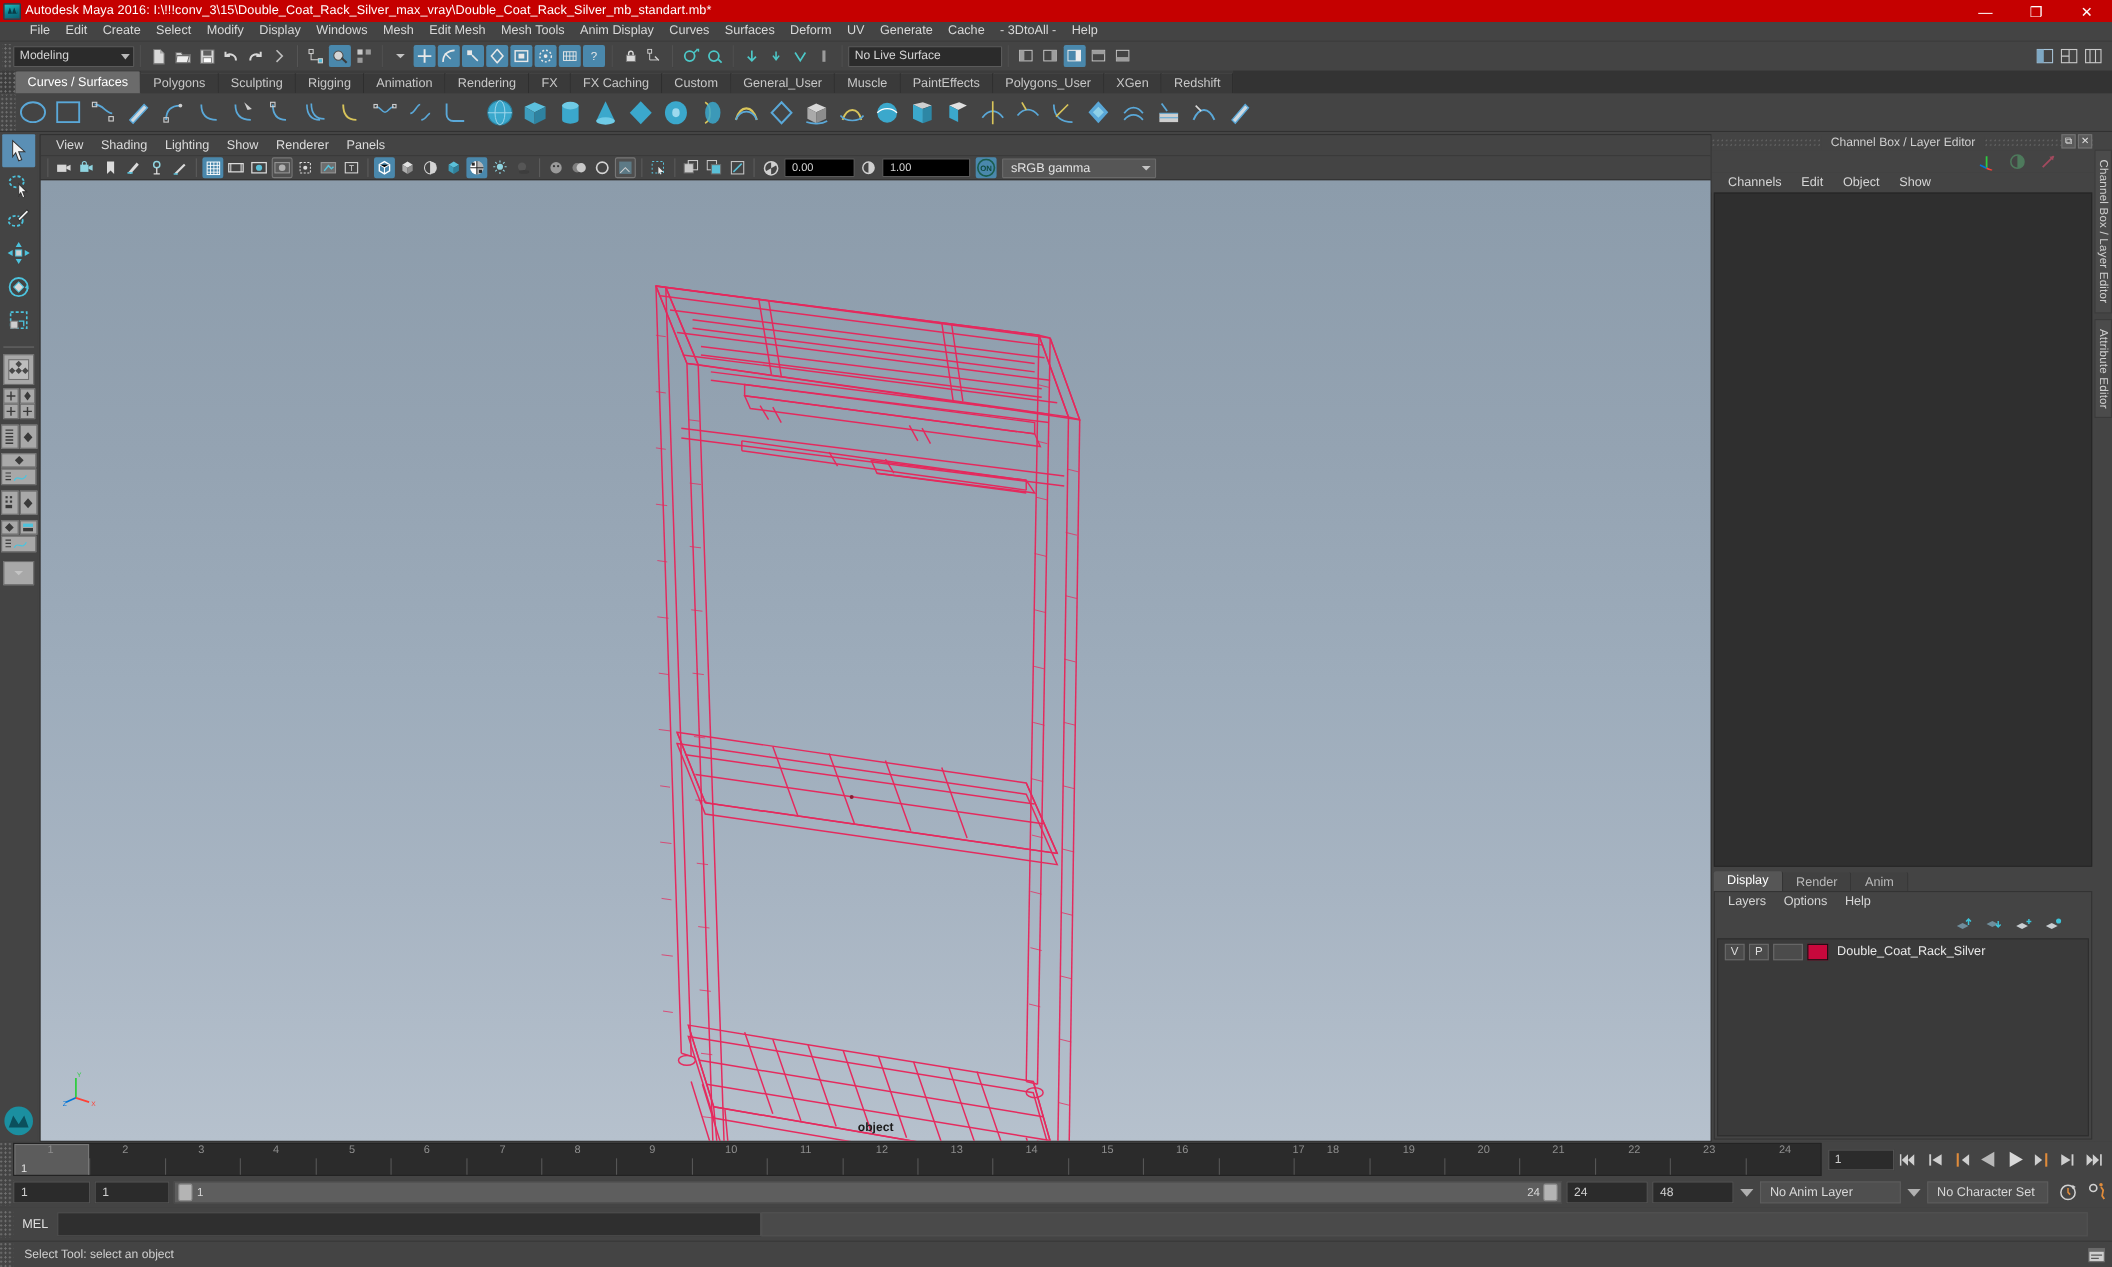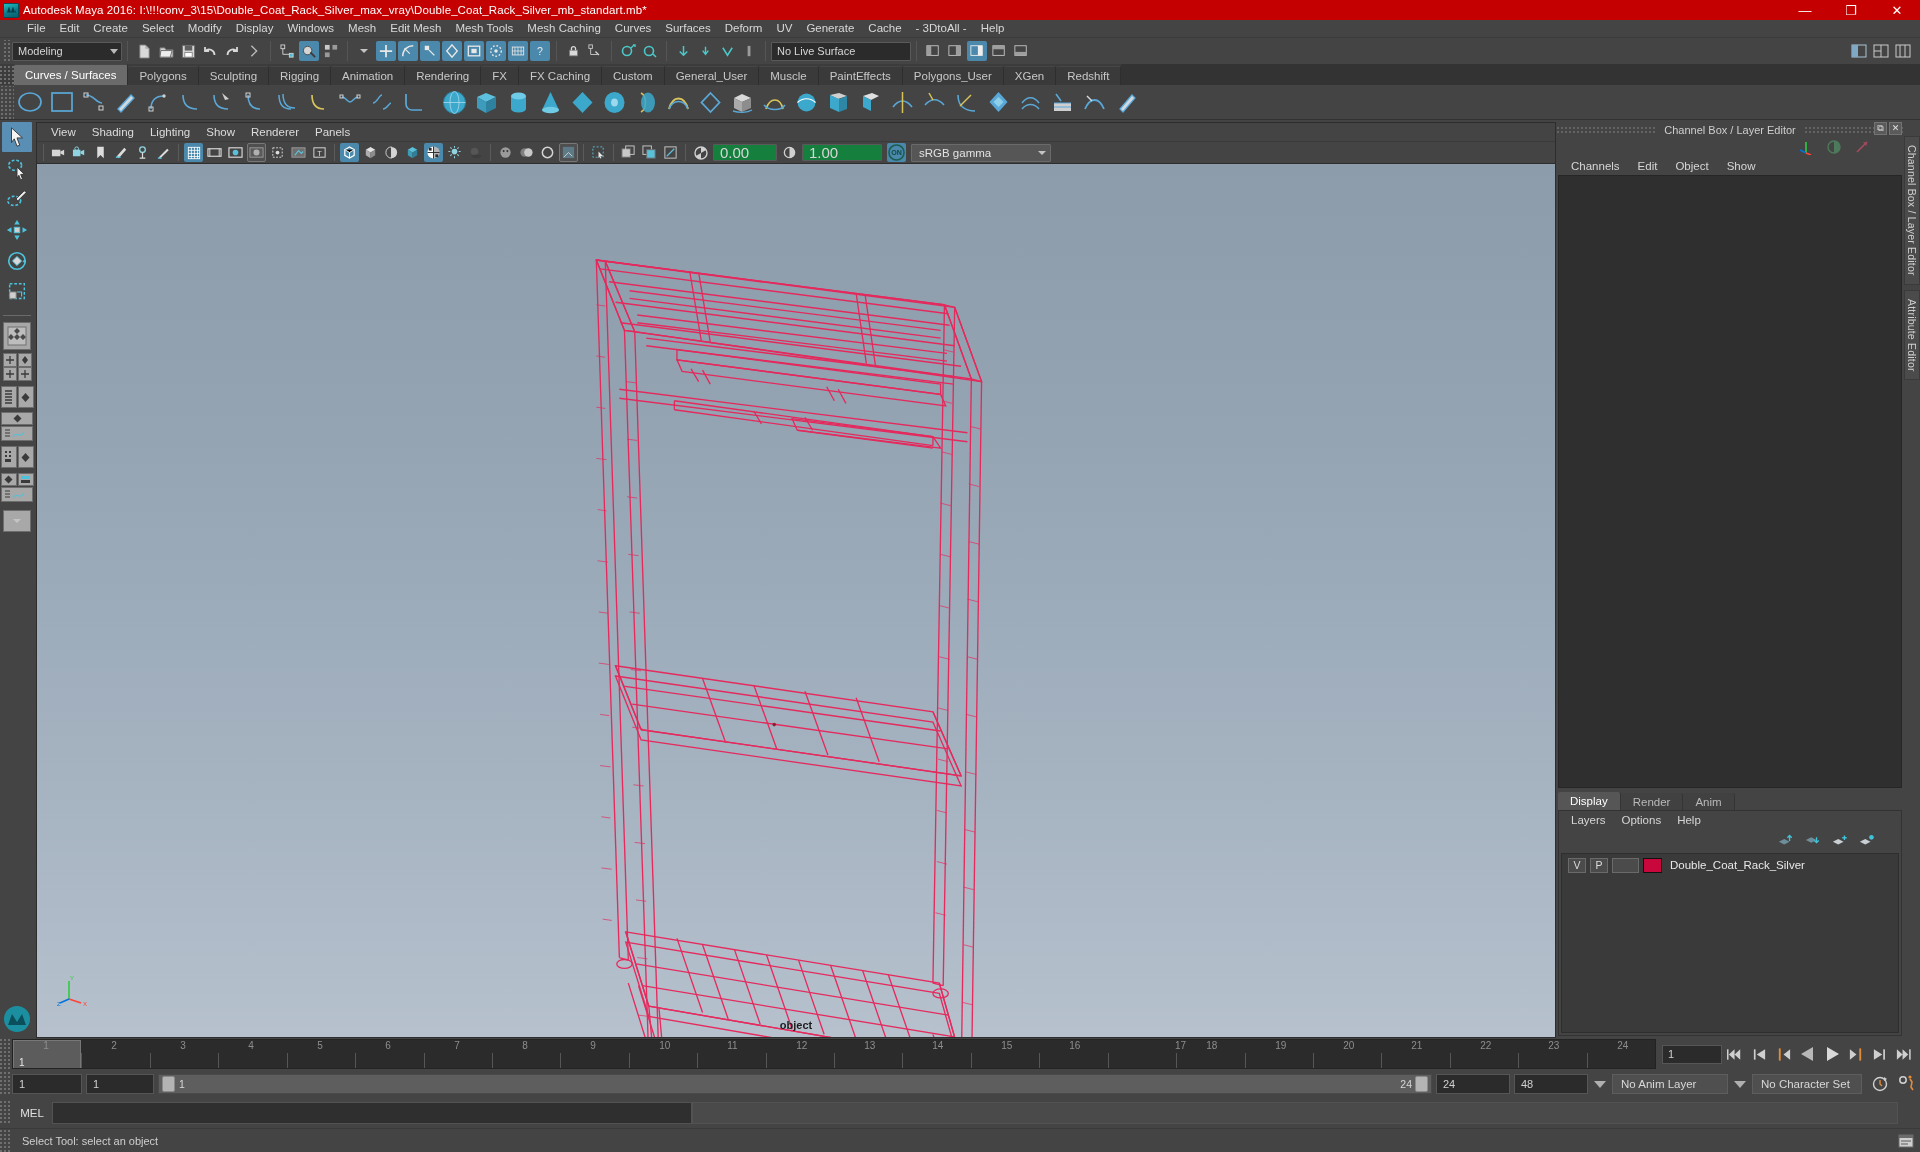--- a/index.html
+++ b/index.html
@@ -133,22 +133,22 @@
   .vp-toolbar {
     height: 22px; flex: 0 0 22px; background: #444444; display: flex; align-items: center;
     padding-left: 2px; border-bottom: 1px solid #2e2e2e;
   }
   .vb { width: 19px; height: 19px; flex:0 0 19px; margin: 0 1px; border-radius:2px;
         display:flex; align-items:center; justify-content:center; }
   .vb.on { background:#4a88ac; }
   .vb.framed { border:1px solid #777; background:#4f4f4f; }
   .vsep { width:1px; height:17px; background:#5b5b5b; margin: 0 4px; flex:0 0 1px; }
   .numfield {
-    height: 17px; background: #15803d; border: 1px solid #5a5a5a; color: #d6d6d6;
-    font-size: 15px; display:flex; align-items:center; padding: 0 6px; min-width: 48px;
+    height: 17px; background: #000000; border: 1px solid #5a5a5a; color: #d6d6d6;
+    font-size: 10px; display:flex; align-items:center; padding: 0 6px; min-width: 48px;
     justify-content:flex-start; border-radius:1px;
   }
   .gamma-combo {
     height: 18px; background: #565656; border: 1px solid #6a6a6a; color: #e2e2e2;
     font-size: 11.5px; display:flex; align-items:center; padding: 0 4px 0 7px;
     width: 140px; justify-content: space-between; margin-left: 4px; border-radius:1px;
   }
 
   
   .viewport {
@@ -278,21 +278,21 @@
     <div class="menu-item">File</div>
     <div class="menu-item">Edit</div>
     <div class="menu-item">Create</div>
     <div class="menu-item">Select</div>
     <div class="menu-item">Modify</div>
     <div class="menu-item">Display</div>
     <div class="menu-item">Windows</div>
     <div class="menu-item">Mesh</div>
     <div class="menu-item">Edit Mesh</div>
     <div class="menu-item">Mesh Tools</div>
-    <div class="menu-item">Mesh Caching</div>
+    <div class="menu-item">Anim Display</div>
     <div class="menu-item">Curves</div>
     <div class="menu-item">Surfaces</div>
     <div class="menu-item">Deform</div>
     <div class="menu-item">UV</div>
     <div class="menu-item">Generate</div>
     <div class="menu-item">Cache</div>
     <div class="menu-item">- 3DtoAll -</div>
     <div class="menu-item">Help</div>
   </div>
 
@@ -1463,21 +1463,21 @@
       <span class="rb-label" style="margin-left:auto;margin-right:3px">24</span>
       <div class="range-handle" style="margin-right:3px"></div>
     </div>
     <div class="r-field" style="width:74px;margin-left:4px">
       <span>24</span>
     </div>
     <div class="r-field" style="width:74px;margin-left:4px">
       <span>48</span>
     </div>
     <div class="rdrop"></div>
-    <div class="r-combo" style="width:116px">
+    <div class="r-combo" style="width:128px">
       <span>No Anim Layer</span>
     </div>
     <div class="rdrop"></div>
     <div class="r-combo" style="width:110px">
       <span>No Character Set</span>
     </div>
     <div style="width:26px;height:24px;display:flex;align-items:center;justify-content:center;margin-left:6px">
       <svg width="20" height="20" viewBox="0 0 20 20">
           <circle cx="9" cy="10" r="6.5" fill="none" stroke="#d0d0d0" stroke-width="1.4"></circle>
           <path d="M9 6v4l2 2" stroke="#e08b3a" stroke-width="1.4" fill="none"></path>

